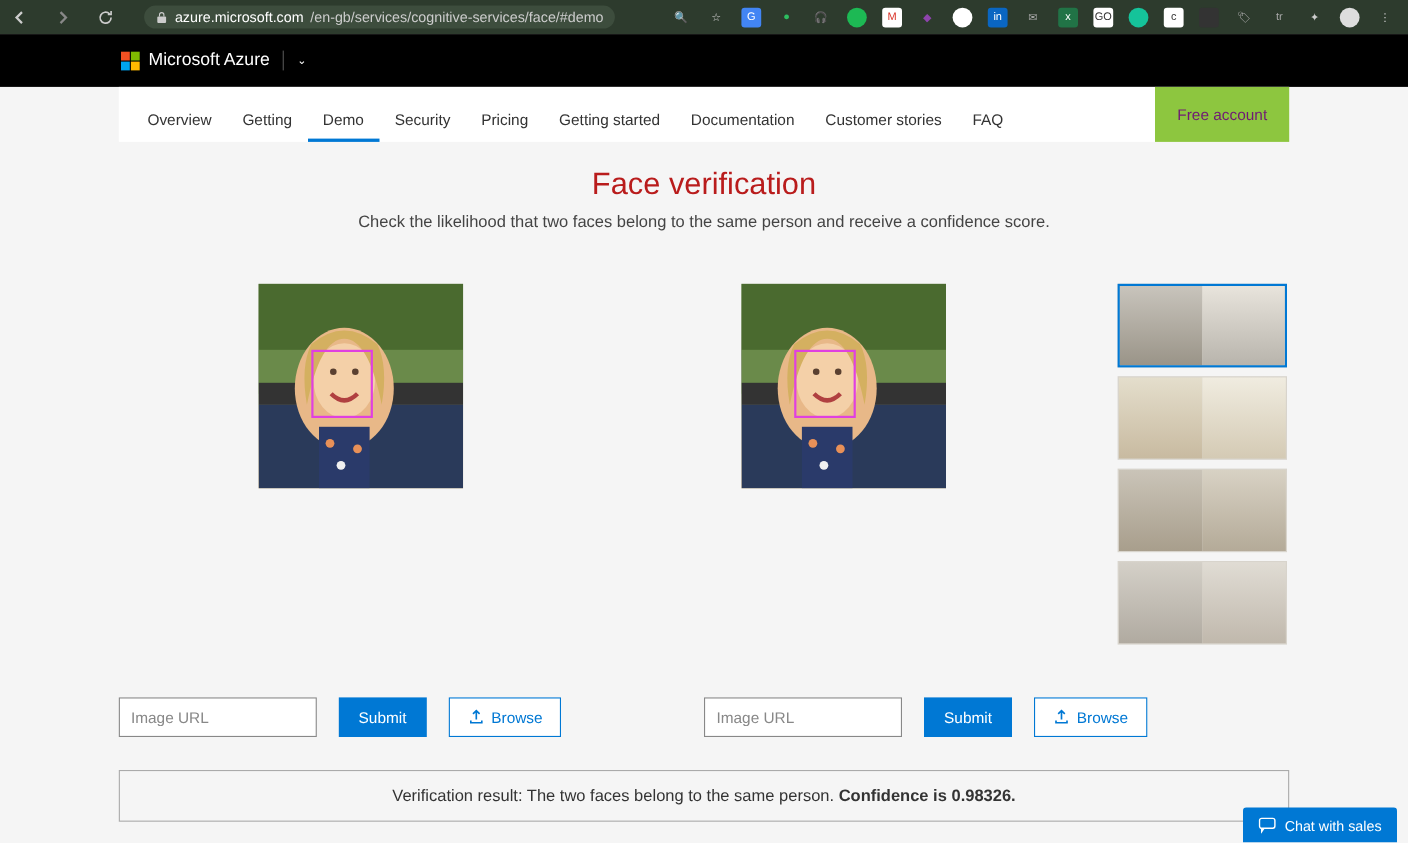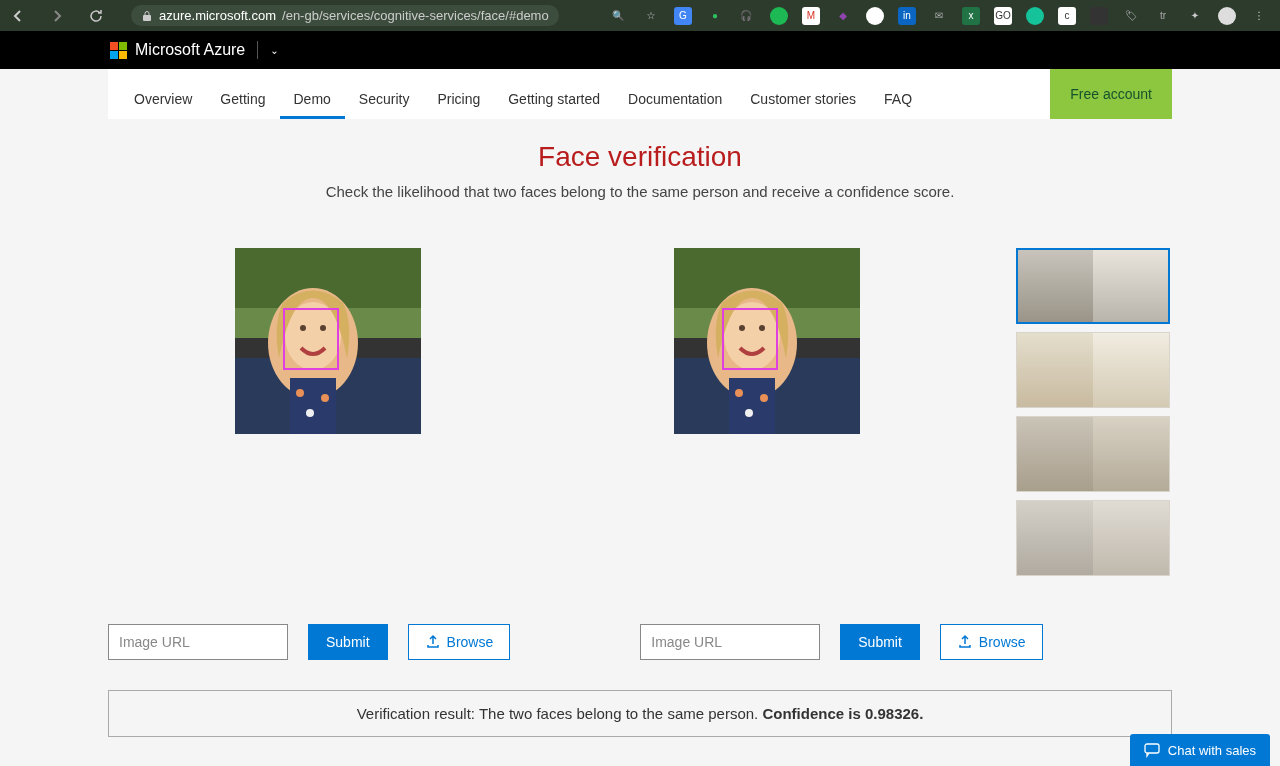--- a/index.html
+++ b/index.html
@@ -7,34 +7,34 @@
 
 
 .browser-bar { background: #2d3b2d; height: 31px; display: flex; align-items: center; padding: 0 6px; gap: 15px; }
 .browser-bar .nav-icon { width: 24px; height: 24px; display: flex; align-items: center; justify-content: center; color: #ccc; cursor: pointer; border-radius: 50%; }
 .url-box { flex: 0 0 auto; display: flex; align-items: center; background: #3d4d3d; border-radius: 14px; padding: 3px 10px; margin-left: 8px; color: #ccc; font-size: 13px; gap: 6px; }
 .url-box .domain { color: #fff; }
 .ext-icons { display: flex; align-items: center; gap: 14px; margin-left: auto; margin-right: 6px; }
 .ext-icons .ext { width: 18px; height: 18px; border-radius: 3px; display: flex; align-items: center; justify-content: center; font-size: 10px; color: #fff; }
 
 
-.azure-header { background: #000; height: 38px; display: flex; align-items: center; padding: 0 110px; }
+.azure-header { background: #000; height: 48px; display: flex; align-items: center; padding: 0 110px; }
 .ms-logo { display: grid; grid-template-columns: 8px 8px; grid-template-rows: 8px 8px; gap: 1px; margin-right: 8px; }
 .ms-logo div:nth-child(1){background:#f25022;} .ms-logo div:nth-child(2){background:#7fba00;}
 .ms-logo div:nth-child(3){background:#00a4ef;} .ms-logo div:nth-child(4){background:#ffb900;}
 .azure-title { color: #fff; font-size: 16px; font-weight: 500; }
 .azure-divider { width: 1px; height: 18px; background: #555; margin: 0 12px; }
 .azure-chevron { color: #fff; font-size: 10px; }
 
 
 .nav-container { background: #fff; height: 50px; margin: 0 108px; display: flex; align-items: stretch; }
 .nav-tabs { display: flex; align-items: stretch; padding: 0 12px; margin-top: 12px; }
 .nav-tab { padding: 0 14px; display: flex; align-items: center; font-size: 14px; color: #333; cursor: pointer; border-bottom: 3px solid transparent; }
 .nav-tab.active { border-bottom-color: #0078d4; }
-.free-account { margin-left: auto; background: #8dc63f; color: #14532d; display: flex; align-items: center; padding: 0 20px; font-size: 14px; cursor: pointer; }
+.free-account { margin-left: auto; background: #8dc63f; color: #701a75; display: flex; align-items: center; padding: 0 20px; font-size: 14px; cursor: pointer; }
 
 
 .main { padding: 22px 0 0 0; text-align: center; }
 .page-title { font-size: 28px; font-weight: 400; color: #b91c1c; margin-bottom: 10px; }
 .page-subtitle { font-size: 15px; color: #444; margin-bottom: 48px; }
 
 .demo-area { display: flex; justify-content: center; align-items: flex-start; gap: 0; padding: 0 108px; }
 .image-col { flex: 1; display: flex; justify-content: center; }
 .image-box { width: 186px; height: 186px; position: relative; background: linear-gradient(180deg, #5a7a3a 0%, #4a6530 35%, #8a8a7a 70%, #b8a888 100%); overflow: hidden; }
 .face-svg { position: absolute; inset: 0; }

